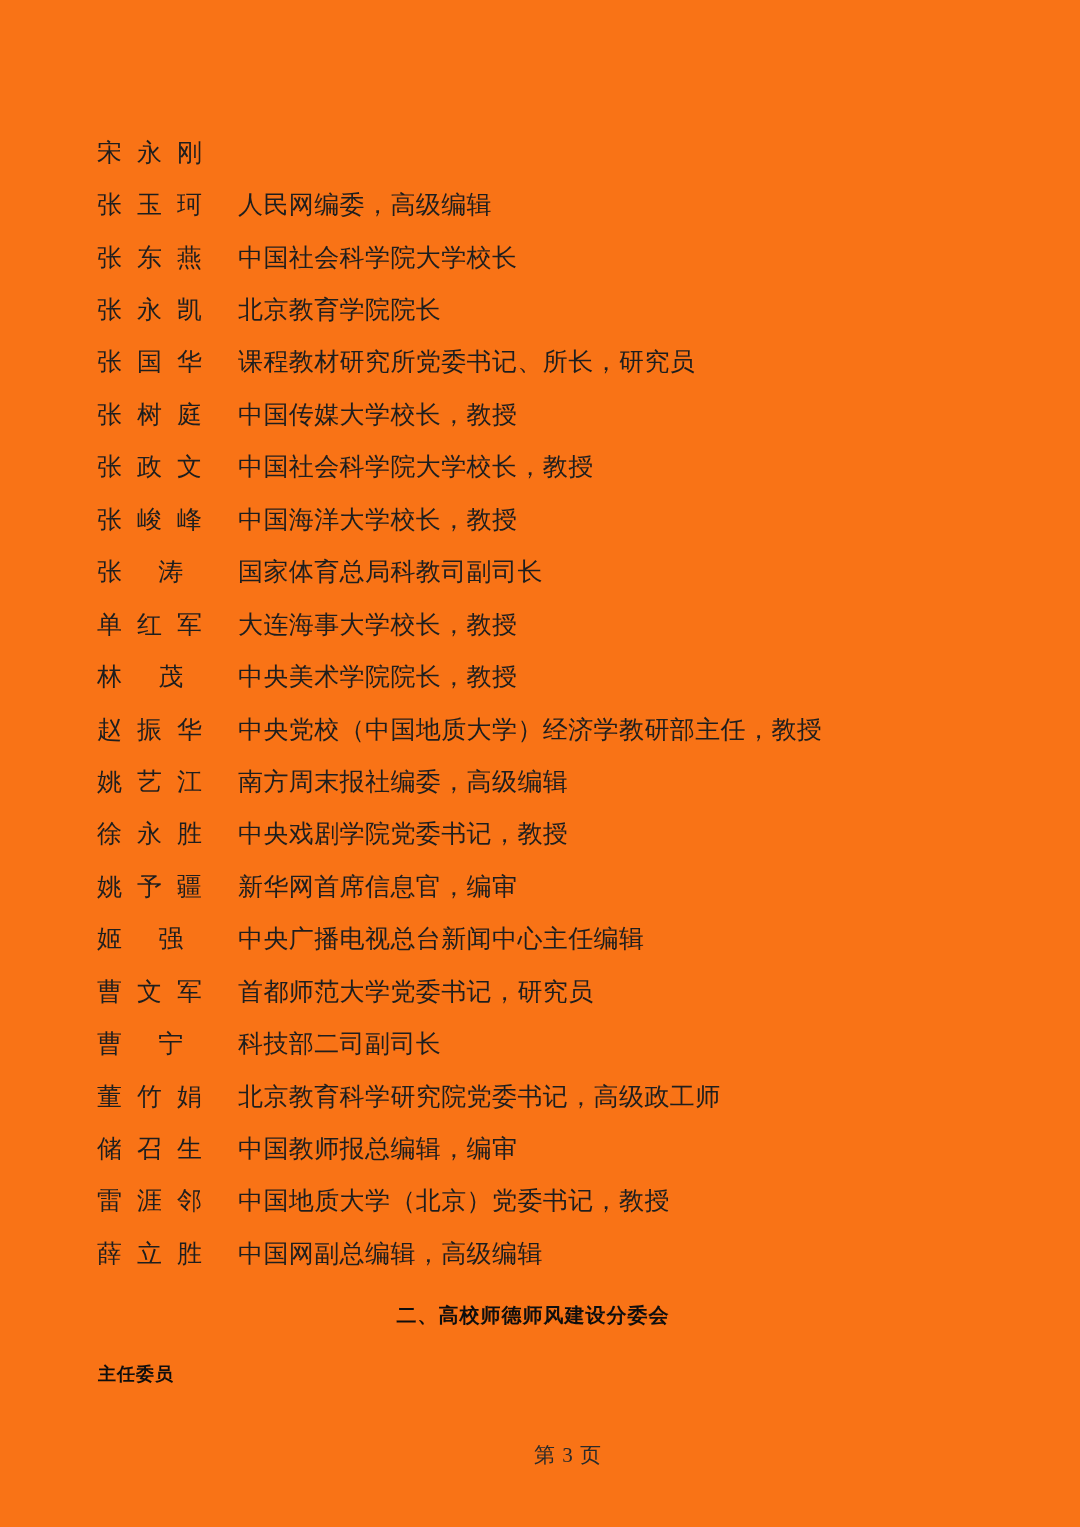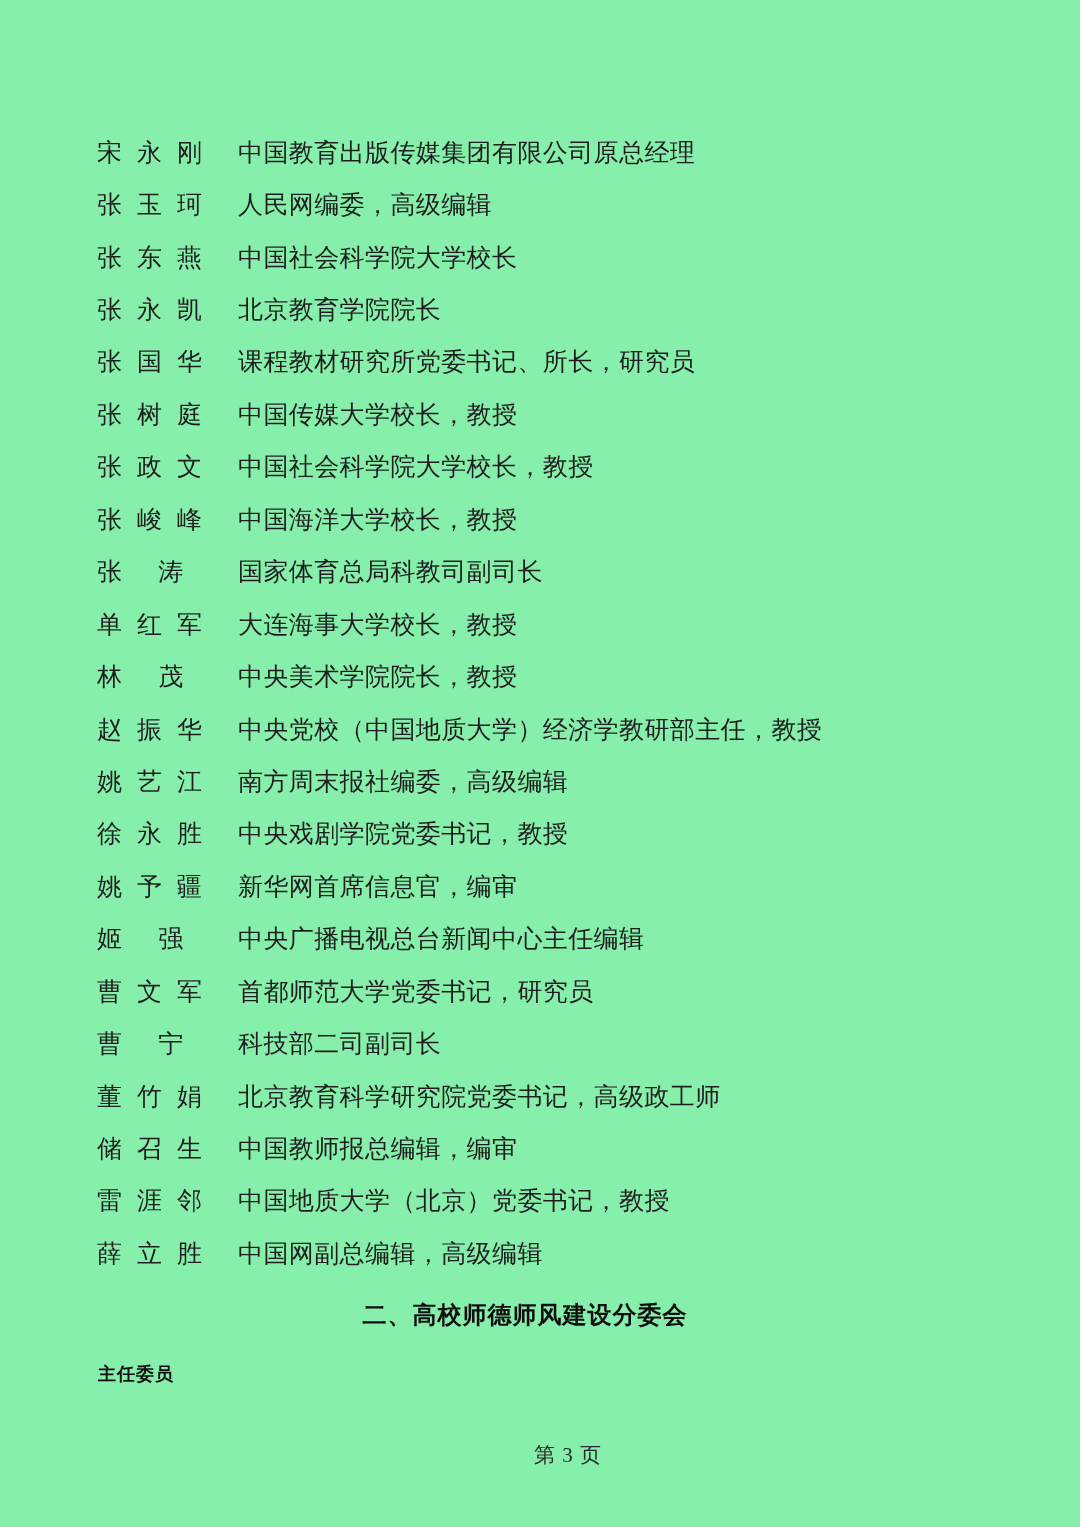--- a/index.html
+++ b/index.html
@@ -4,21 +4,21 @@
 <style>
   html, body {
     margin: 0;
     padding: 0;
     background: #ffffff;
   }
   .page {
     position: relative;
     width: 1080px;
     height: 1527px;
-    background: #86efac;
+    background: #f97316;
     overflow: hidden;
     font-family: "Liberation Serif", "DejaVu Serif", serif;
     color: #1e1e1e;
   }
   .member-list {
     position: absolute;
     top: 126px;
     left: 97px;
     width: 950px;
   }
@@ -41,24 +41,25 @@
     white-space: nowrap;
   }
   .section-heading {
     position: absolute;
     top: 1295px;
     left: 0;
     width: 1050px;
     text-align: center;
     font-family: "Liberation Sans", "DejaVu Sans", sans-serif;
     font-weight: bold;
-    font-size: 24px;
+    font-size: 20px;
     letter-spacing: 1px;
     color: #0e0e0e;
     line-height: 40px;
+    padding-left: 8px;
   }
   .subsection-label {
     position: absolute;
     top: 1362px;
     left: 98px;
     font-family: "Liberation Sans", "DejaVu Sans", sans-serif;
     font-weight: bold;
     font-size: 18px;
     letter-spacing: 1px;
     color: #0e0e0e;
@@ -76,21 +77,20 @@
   }
 </style>
 </head>
 <body>
 
 <div class="page">
 
   <div class="member-list">
     <div class="member-row">
       <span class="member-name">宋永刚</span>
-      <span class="member-title">中国教育出版传媒集团有限公司原总经理</span>
     </div>
     <div class="member-row">
       <span class="member-name">张玉珂</span>
       <span class="member-title">人民网编委，高级编辑</span>
     </div>
     <div class="member-row">
       <span class="member-name">张东燕</span>
       <span class="member-title">中国社会科学院大学校长</span>
     </div>
     <div class="member-row">

